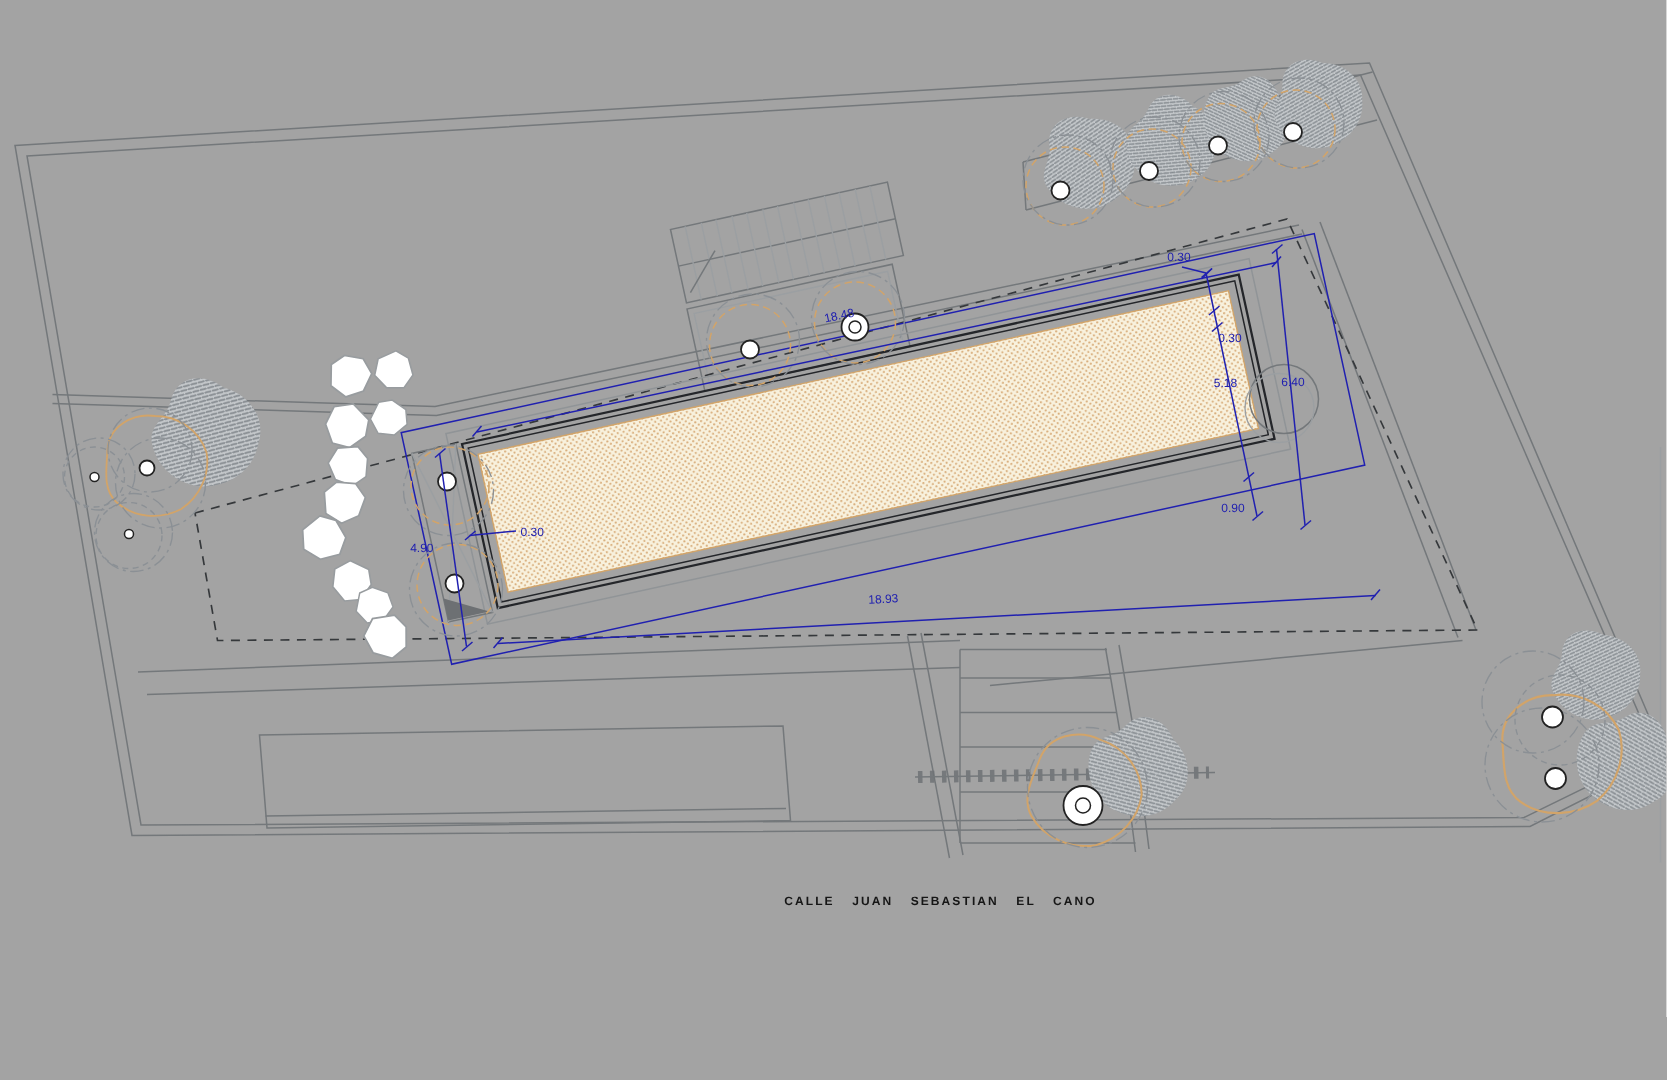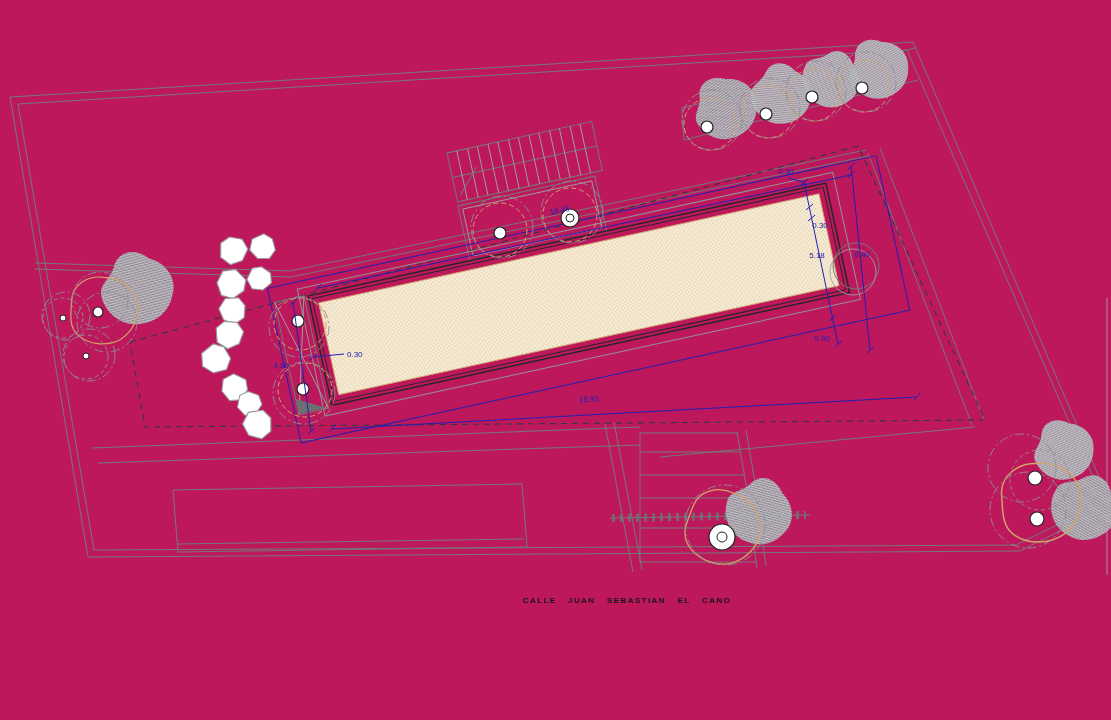--- a/index.html
+++ b/index.html
@@ -1,16 +1,16 @@
 <!DOCTYPE html>
 <html style="--dimension: #2020b0; --pool_fill: #f8f1dd; --pool_dot: #d9af7e; --tree_outline: #d2a469; --canopy_base: #c6cacd; --canopy_line: #878d92;"><head>
 <meta charset="utf-8">
 <style>
   html,body{margin:0;padding:0;background:#ffffff;}
-  .stage{width:1111px;height:720px;position:relative;background:#be185d;overflow:hidden;}
+  .stage{width:1111px;height:720px;position:relative;background:#a3a3a3;overflow:hidden;}
   svg{font-family:"Liberation Sans","DejaVu Sans",sans-serif;}
   .ln-m{stroke:#74787b;stroke-width:1;fill:none;}
   .ln-l{stroke:#9b9fa2;stroke-width:.9;fill:none;}
   .dashed{stroke:#35383b;stroke-width:1.1;fill:none;stroke-dasharray:6 5;}
   
   .coping-outer{stroke:#909497;stroke-width:1;fill:none;}
   .pool-wall{stroke:#24262a;fill:none;}
   .pool-water{fill:url(#dots);stroke:var(--tree_outline,#d2a469);stroke-width:.9;}
   
   .dim{stroke:var(--dimension,#2020b0);stroke-width:1;fill:none;}

